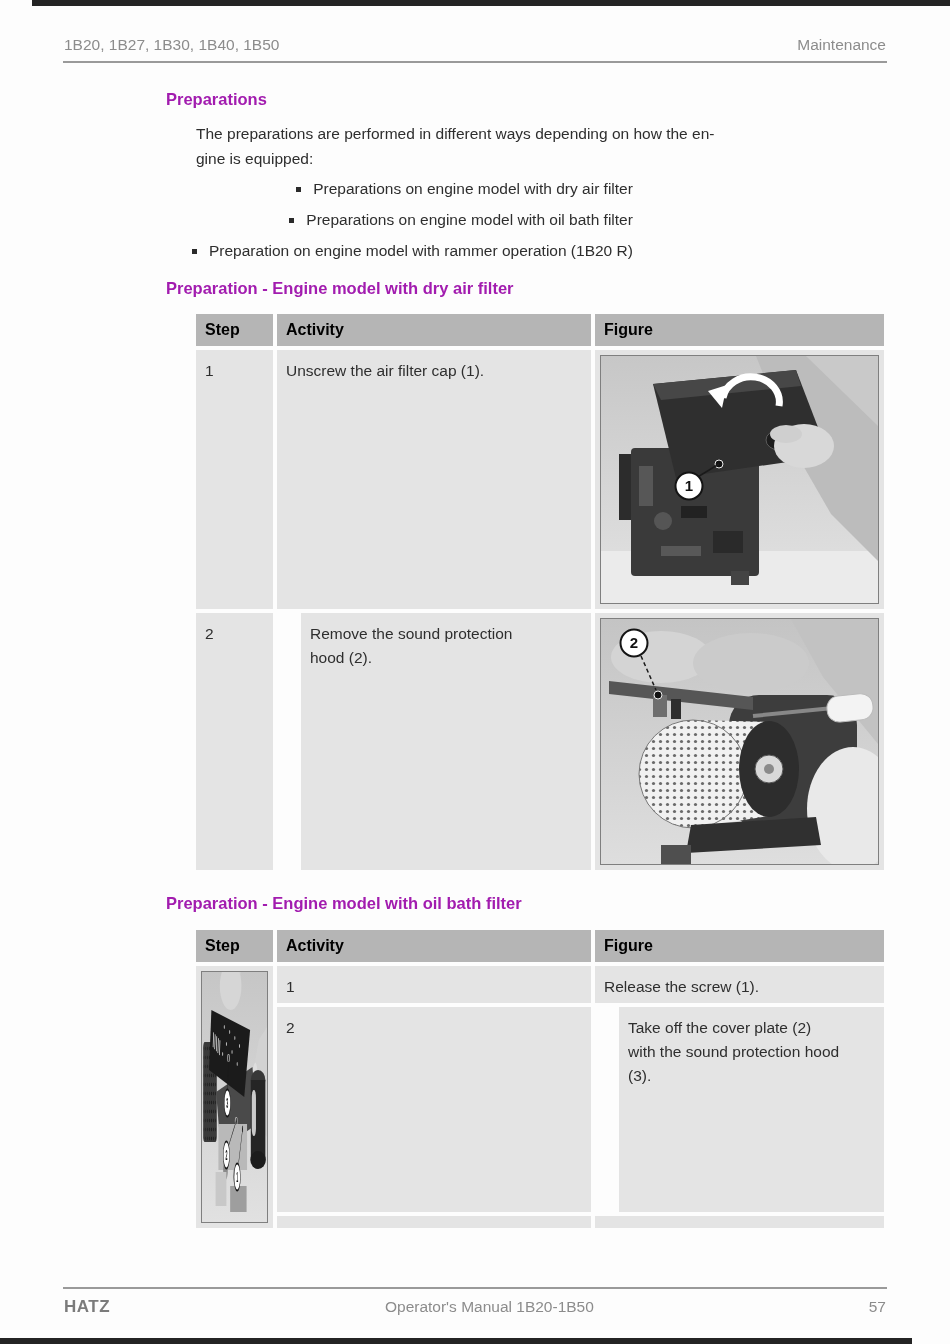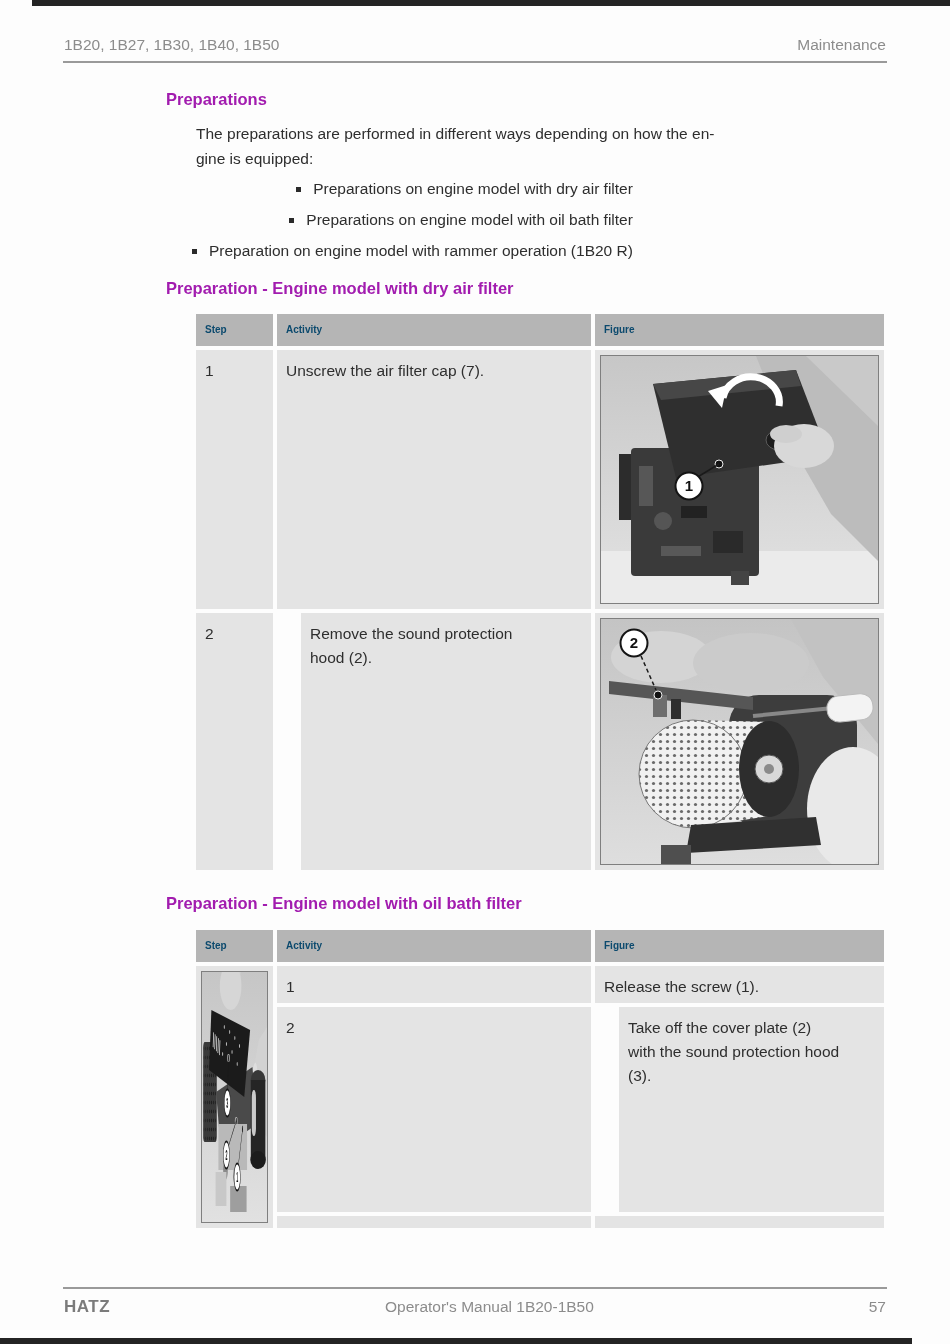--- a/index.html
+++ b/index.html
@@ -39,21 +39,21 @@
   .bullet-marker { width:5px; height:5px; background:#2a2a2a; margin-right:12px; flex:0 0 auto; align-self:center; margin-top:1px; }
 
   
   .prep-table {
     position:absolute; left:196px; width:689px;
     display:grid; grid-template-columns:77px 314px 289px; gap:4px;
   }
   .t1 { top:314px; grid-template-rows:32px 259px 257px; }
   .t2 { top:930px; grid-template-rows:32px 37px 205px 12px; }
   .th {
-    background:#b5b5b5; color:#0c4a6e; font-weight:bold; font-size:10px;
+    background:#b5b5b5; color:#000000; font-weight:bold; font-size:16px;
     line-height:32px; padding-left:9px;
   }
   .td {
     background:#e4e4e4; color:#2e2e2e; font-size:15.5px; line-height:24px;
     padding:9px 9px 0 9px;
   }
   .td.preline { white-space:pre-line;margin-left:24px; }
   .td.strip { padding:0; }
   .fig-cell { background:#e4e4e4; position:relative; padding:5px; }
   .t2 .fig-cell { grid-row:2 / span 3; }
@@ -98,21 +98,21 @@
   </div>
 
   <div class="h1" style="top:279px;">Preparation - Engine model with dry air filter</div>
 
   <div class="prep-table t1">
     <div class="th">Step</div>
     <div class="th">Activity</div>
     <div class="th">Figure</div>
 
     <div class="td">1</div>
-    <div class="td">Unscrew the air filter cap (7).</div>
+    <div class="td">Unscrew the air filter cap (1).</div>
     <div class="fig-cell">
       <div class="photo">
         <svg viewBox="0 0 277 247" preserveAspectRatio="none">
           <defs>
             <linearGradient id="g1" x1="0" y1="0" x2="0" y2="1">
               <stop offset="0" stop-color="#c7c7c7"></stop>
                 <stop offset="1" stop-color="#e3e3e3"></stop>
             </linearGradient>
           </defs>
           <rect width="277" height="247" fill="url(#g1)"></rect>

